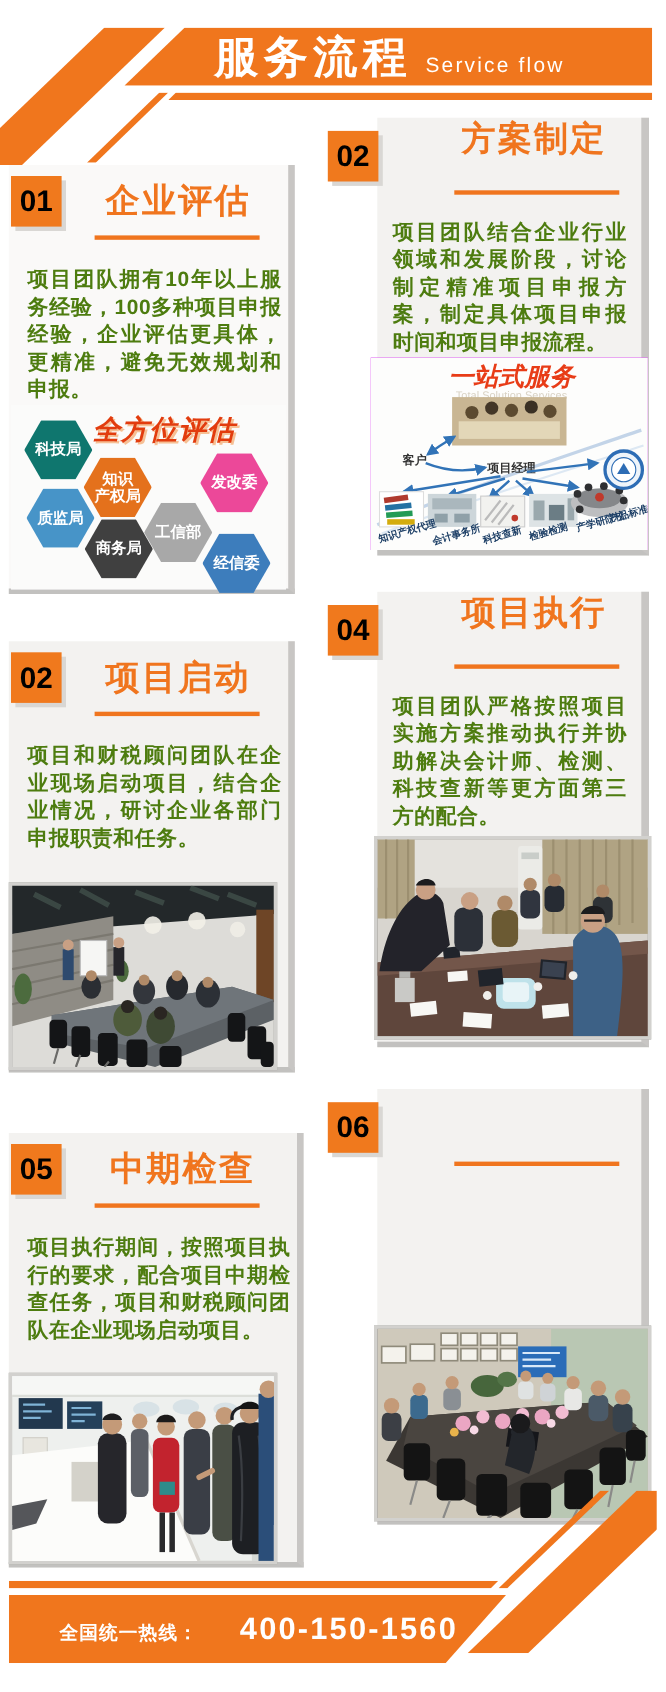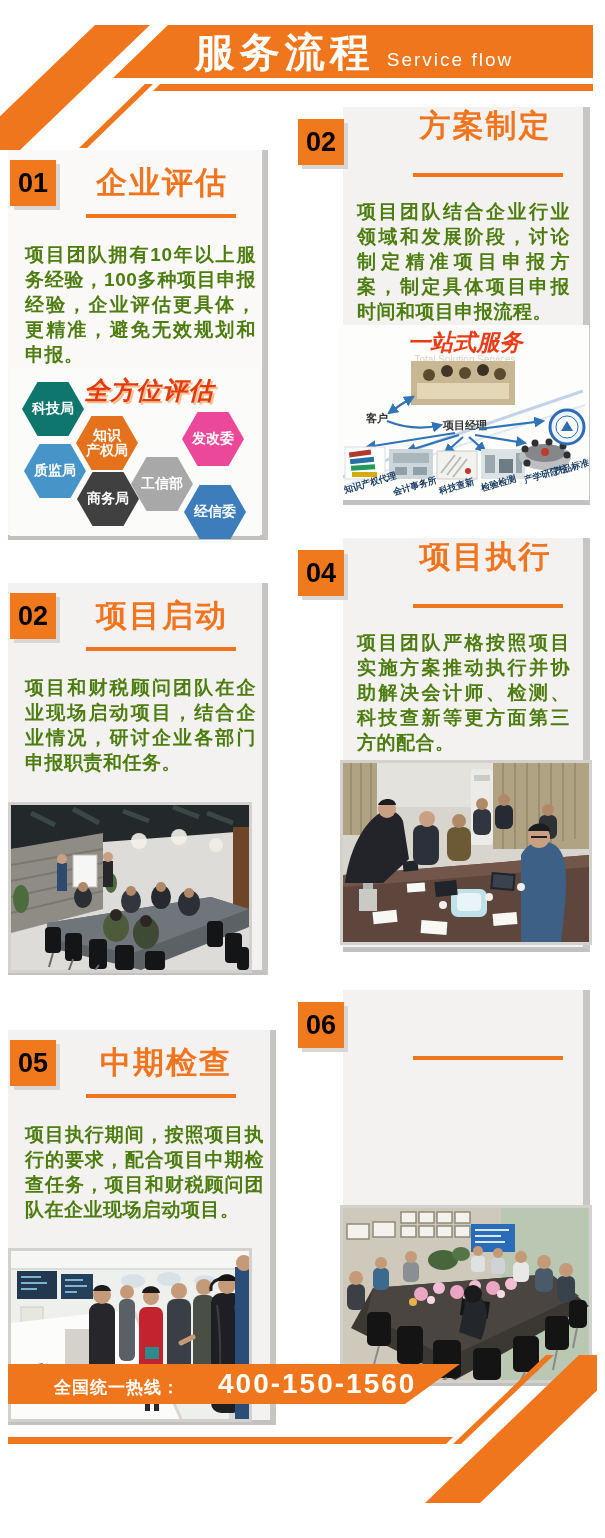--- a/index.html
+++ b/index.html
@@ -16,21 +16,21 @@
   .stripe-h{position:absolute;top:84px;left:0;width:593px;height:7px;background:#F0761D;
     clip-path:polygon(160px 0,100% 0,100% 100%,153px 100%);}
   .band-tl{position:absolute;top:25px;left:0;width:170px;height:125px;background:#F0761D;
     clip-path:polygon(95px 0,150px 0,20px 125px,-35px 125px);}
   .stripe-tl{position:absolute;top:84px;left:0;width:170px;height:64px;background:#F0761D;
     clip-path:polygon(145px 0,153px 0,87px 64px,79px 64px);}
 
   
   .f-stripe{position:absolute;top:1437px;left:8px;width:445px;height:7px;background:#F0761D;
     clip-path:polygon(0 0,445px 0,438px 100%,0 100%);}
-  .f-bar{position:absolute;top:1364px;left:8px;width:452px;height:40px;background:#F0761D;
+  .f-bar{position:absolute;top:1450px;left:8px;width:452px;height:62px;background:#F0761D;
     clip-path:polygon(0 0,452px 0,397px 100%,0 100%);
     display:flex;align-items:center;padding-left:46px;box-sizing:border-box;}
   .f-inner{display:flex;align-items:baseline;gap:4px;}
   .f-label{font-size:17px;color:#fff;font-weight:bold;letter-spacing:1px;}
   .f-number{font-size:28px;color:#fff;font-weight:bold;letter-spacing:2px;margin-left:34px;}
   .f-band{position:absolute;top:1355px;left:8px;width:589px;height:148px;background:#F0761D;
     clip-path:polygon(571px 0,626px 0,472px 148px,417px 148px);}
   .f-stripe2{position:absolute;top:1355px;left:8px;width:589px;height:89px;background:#F0761D;
     clip-path:polygon(538px 0,546px 0,453px 89px,445px 89px);}
 

